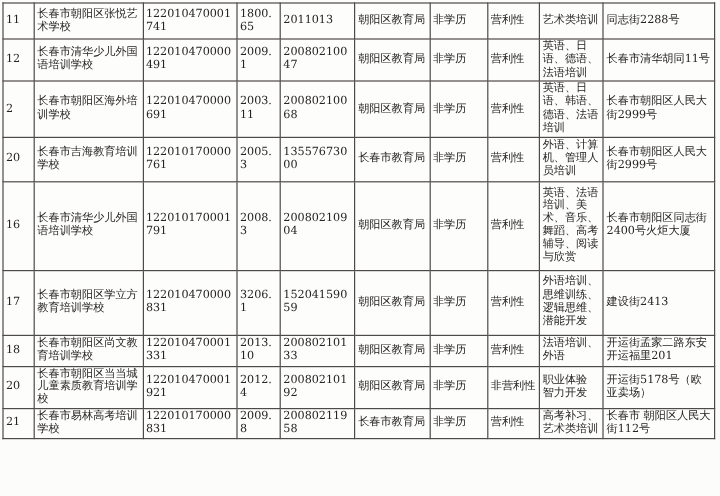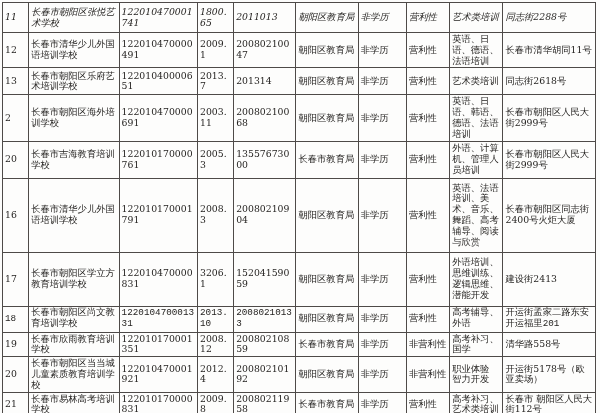--- a/index.html
+++ b/index.html
@@ -47,21 +47,21 @@
         <col style="width: 78px;">
         <col style="width: 36px;">
         <col style="width: 62px;">
         <col style="width: 62px;">
         <col style="width: 48px;">
         <col style="width: 43px;">
         <col style="width: 53px;">
         <col style="width: 92px;">
       </colgroup>
     <tbody>
-        <tr style="height: 30px; font-style: italic;">
+        <tr style="height: 30px;">
           <td>11</td>
           <td>长春市朝阳区张悦艺术学校</td>
           <td>122010470001741</td>
           <td>1800.65</td>
           <td>2011013</td>
           <td>朝阳区教育局</td>
           <td>非学历</td>
           <td>营利性</td>
           <td>艺术类培训</td>
           <td>同志街2288号</td>
@@ -70,32 +70,20 @@
           <td>12</td>
           <td>长春市清华少儿外国语培训学校</td>
           <td>122010470000491</td>
           <td>2009.1</td>
           <td>20080210047</td>
           <td>朝阳区教育局</td>
           <td>非学历</td>
           <td>营利性</td>
           <td>英语、日语、德语、法语培训</td>
           <td>长春市清华胡同11号</td>
-        </tr>
-        <tr style="height: 27px;">
-          <td>13</td>
-          <td>长春市朝阳区乐府艺术培训学校</td>
-          <td>12201040000651</td>
-          <td>2013.7</td>
-          <td>201314</td>
-          <td>朝阳区教育局</td>
-          <td>非学历</td>
-          <td>营利性</td>
-          <td>艺术类培训</td>
-          <td>同志街2618号</td>
         </tr>
         <tr style="height: 36px;">
           <td>2</td>
           <td>长春市朝阳区海外培训学校</td>
           <td>122010470000691</td>
           <td>2003.11</td>
           <td>20080210068</td>
           <td>朝阳区教育局</td>
           <td>非学历</td>
           <td>营利性</td>
@@ -131,43 +119,31 @@
           <td>长春市朝阳区学立方教育培训学校</td>
           <td>122010470000831</td>
           <td>3206.1</td>
           <td>15204159059</td>
           <td>朝阳区教育局</td>
           <td>非学历</td>
           <td>营利性</td>
           <td>外语培训、思维训练、逻辑思维、潜能开发</td>
           <td>建设街2413</td>
         </tr>
-        <tr style="height: 26px; font-family: Liberation Mono, monospace;">
+        <tr style="height: 26px;">
           <td>18</td>
           <td>长春市朝阳区尚文教育培训学校</td>
           <td>122010470001331</td>
           <td>2013.10</td>
           <td>20080210133</td>
           <td>朝阳区教育局</td>
           <td>非学历</td>
           <td>营利性</td>
-          <td>高考辅导、外语</td>
+          <td>法语培训、外语</td>
           <td>开运街孟家二路东安开运福里201</td>
-        </tr>
-        <tr style="height: 23px;">
-          <td>19</td>
-          <td>长春市欣雨教育培训学校</td>
-          <td>122010170001351</td>
-          <td>2008.12</td>
-          <td>20080210859</td>
-          <td>长春市教育局</td>
-          <td>非学历</td>
-          <td>非营利性</td>
-          <td>高考补习、国学</td>
-          <td>清华路558号</td>
         </tr>
         <tr style="height: 35px;">
           <td>20</td>
           <td>长春市朝阳区当当城儿童素质教育培训学校</td>
           <td>122010470001921</td>
           <td>2012.4</td>
           <td>20080210192</td>
           <td>朝阳区教育局</td>
           <td>非学历</td>
           <td>非营利性</td>

